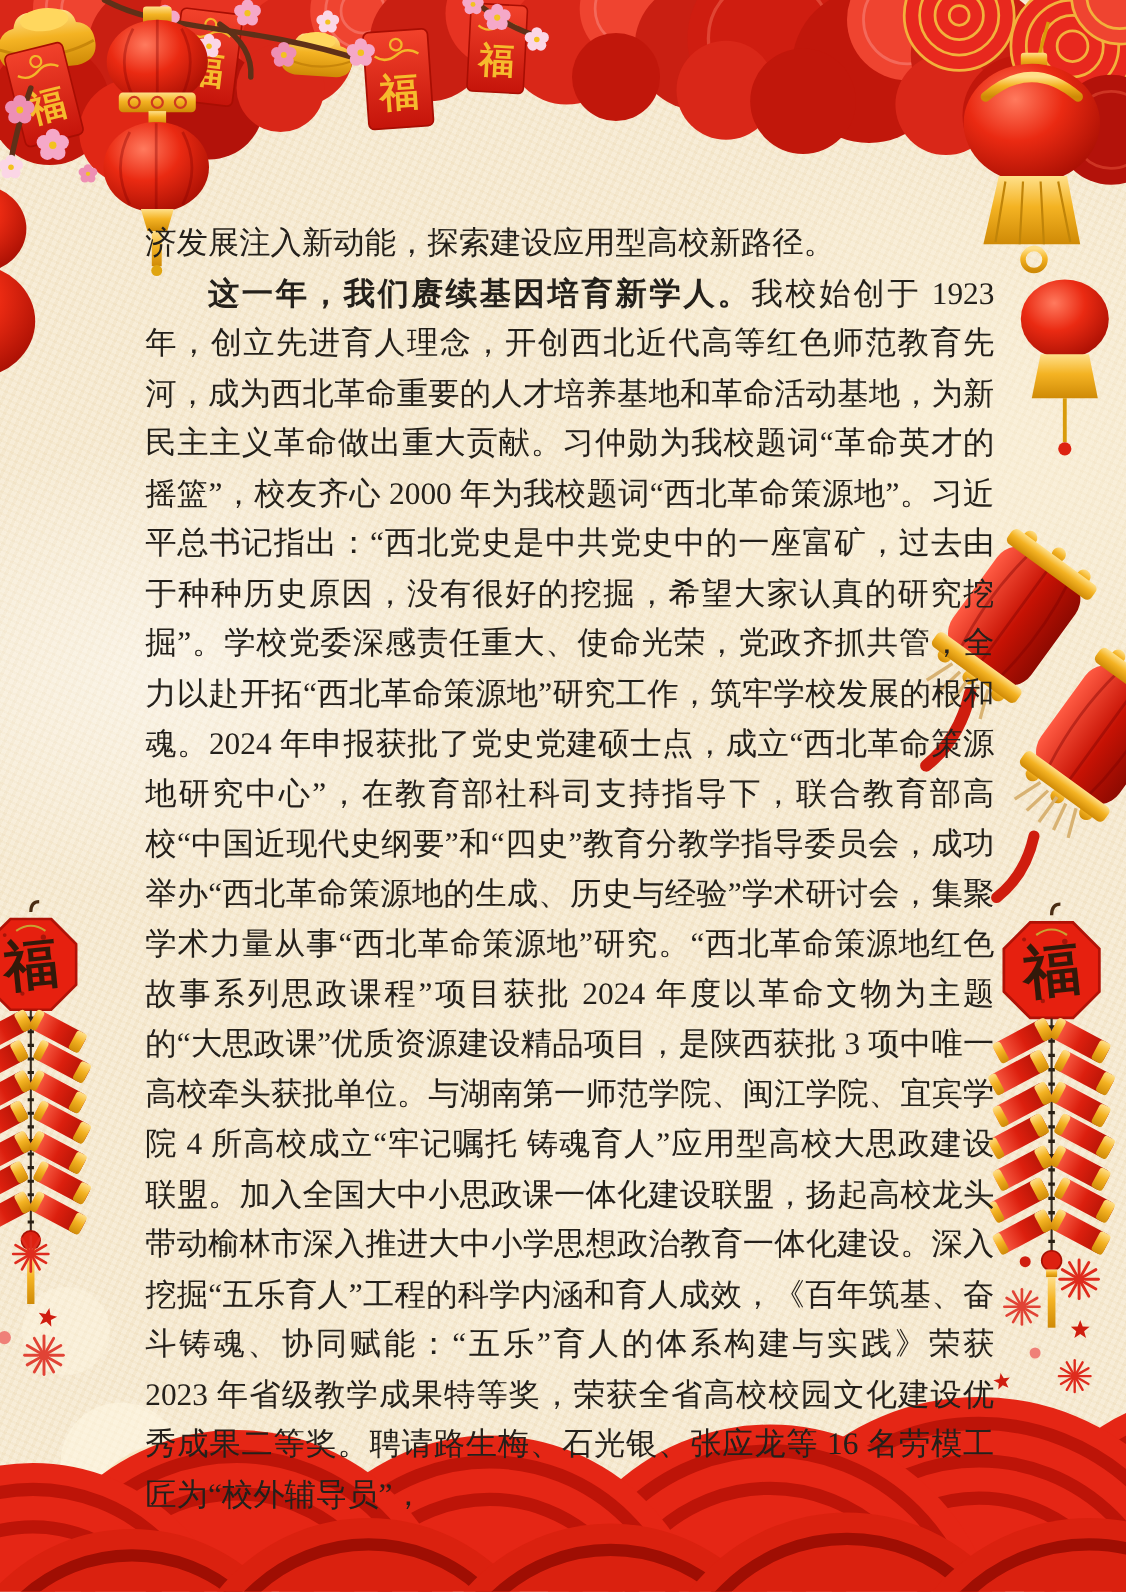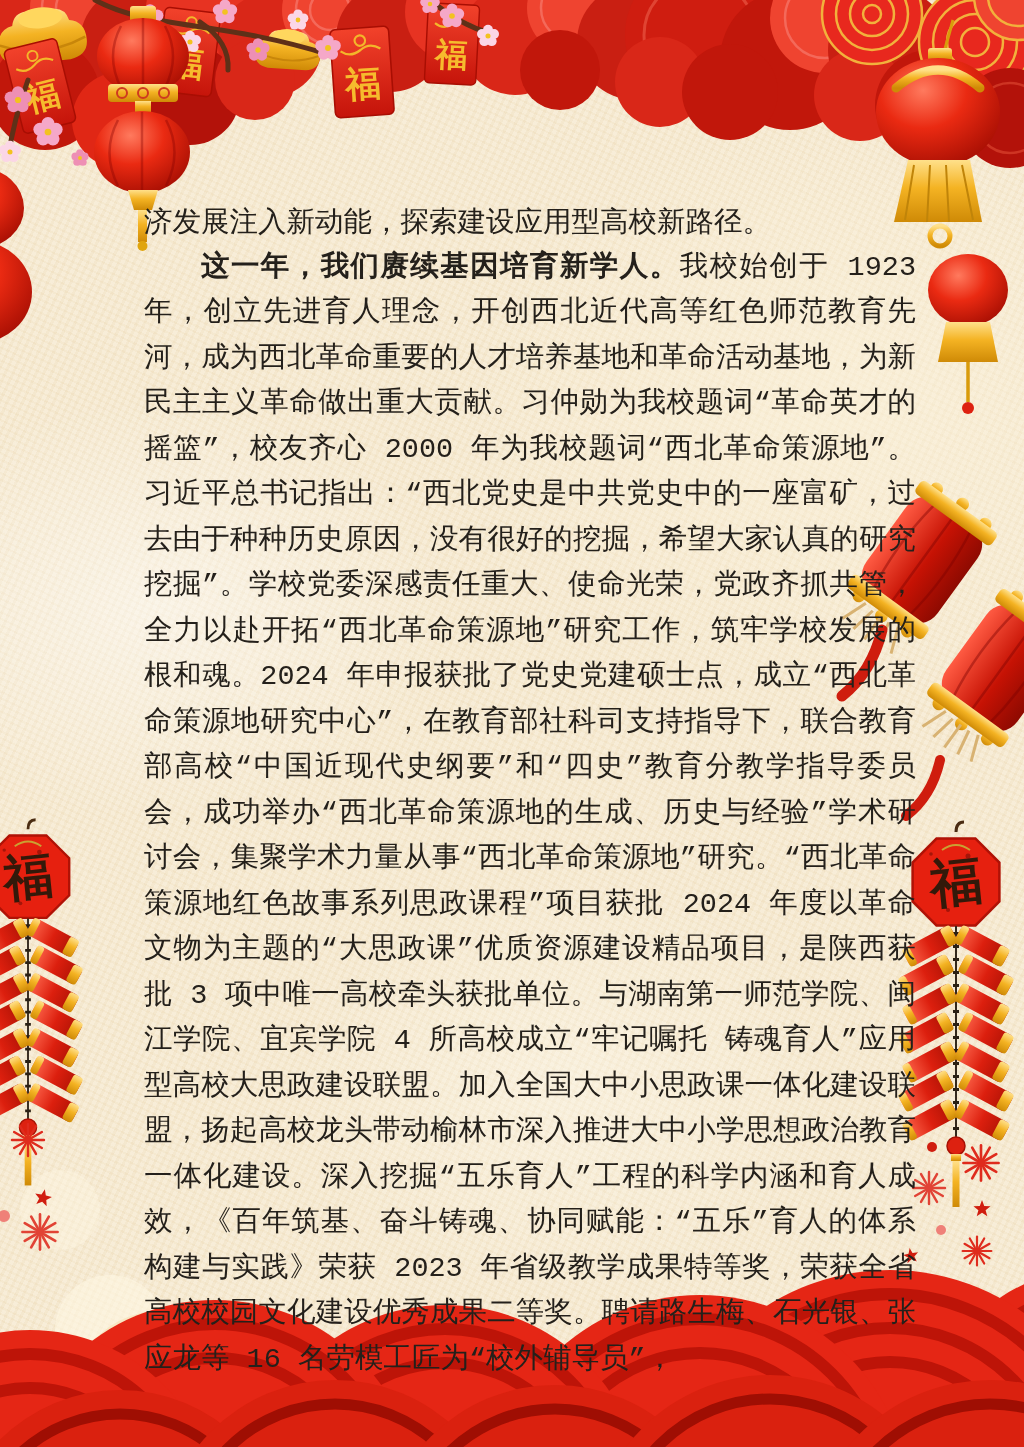--- a/index.html
+++ b/index.html
@@ -9,26 +9,26 @@
     background-image:
       radial-gradient(ellipse 420px 300px at 15% 42%, rgba(255,255,255,.45), rgba(255,255,255,0) 70%),
       radial-gradient(ellipse 520px 400px at 82% 28%, rgba(252,243,220,.55), rgba(252,243,220,0) 72%),
       radial-gradient(ellipse 380px 300px at 55% 75%, rgba(255,252,242,.35), rgba(255,252,242,0) 70%),
       repeating-linear-gradient(115deg, rgba(221,194,149,.10) 0 3px, rgba(255,255,255,.08) 3px 7px),
       repeating-linear-gradient(25deg, rgba(229,205,162,.12) 0 2px, rgba(255,253,246,.10) 2px 6px);
     font-family:"Liberation Serif","DejaVu Serif",serif;
   }
   .decor-svg{position:absolute;left:0;top:0;width:1024px;height:1447px;pointer-events:none;}
   .text-block{
-    position:absolute;left:144px;top:199px;width:772px;
+    position:absolute;left:132px;top:199px;width:772px;
     font-size:28.5px;line-height:45.5px;color:#24201b;
     text-align:justify;text-justify:inter-ideograph;
   }
   .para{margin:0;}
-  .para-indent{text-indent:2em;font-family:Liberation Mono, monospace;}
+  .para-indent{text-indent:2em;}
   .lead{font-weight:bold;}
 </style>
 </head>
 <body>
 
 <div class="page">
 
 <svg class="decor-svg" viewBox="0 0 1024 1447" aria-hidden="true">
   <defs>
     <radialGradient id="globeG" cx="38%" cy="30%" r="78%">

